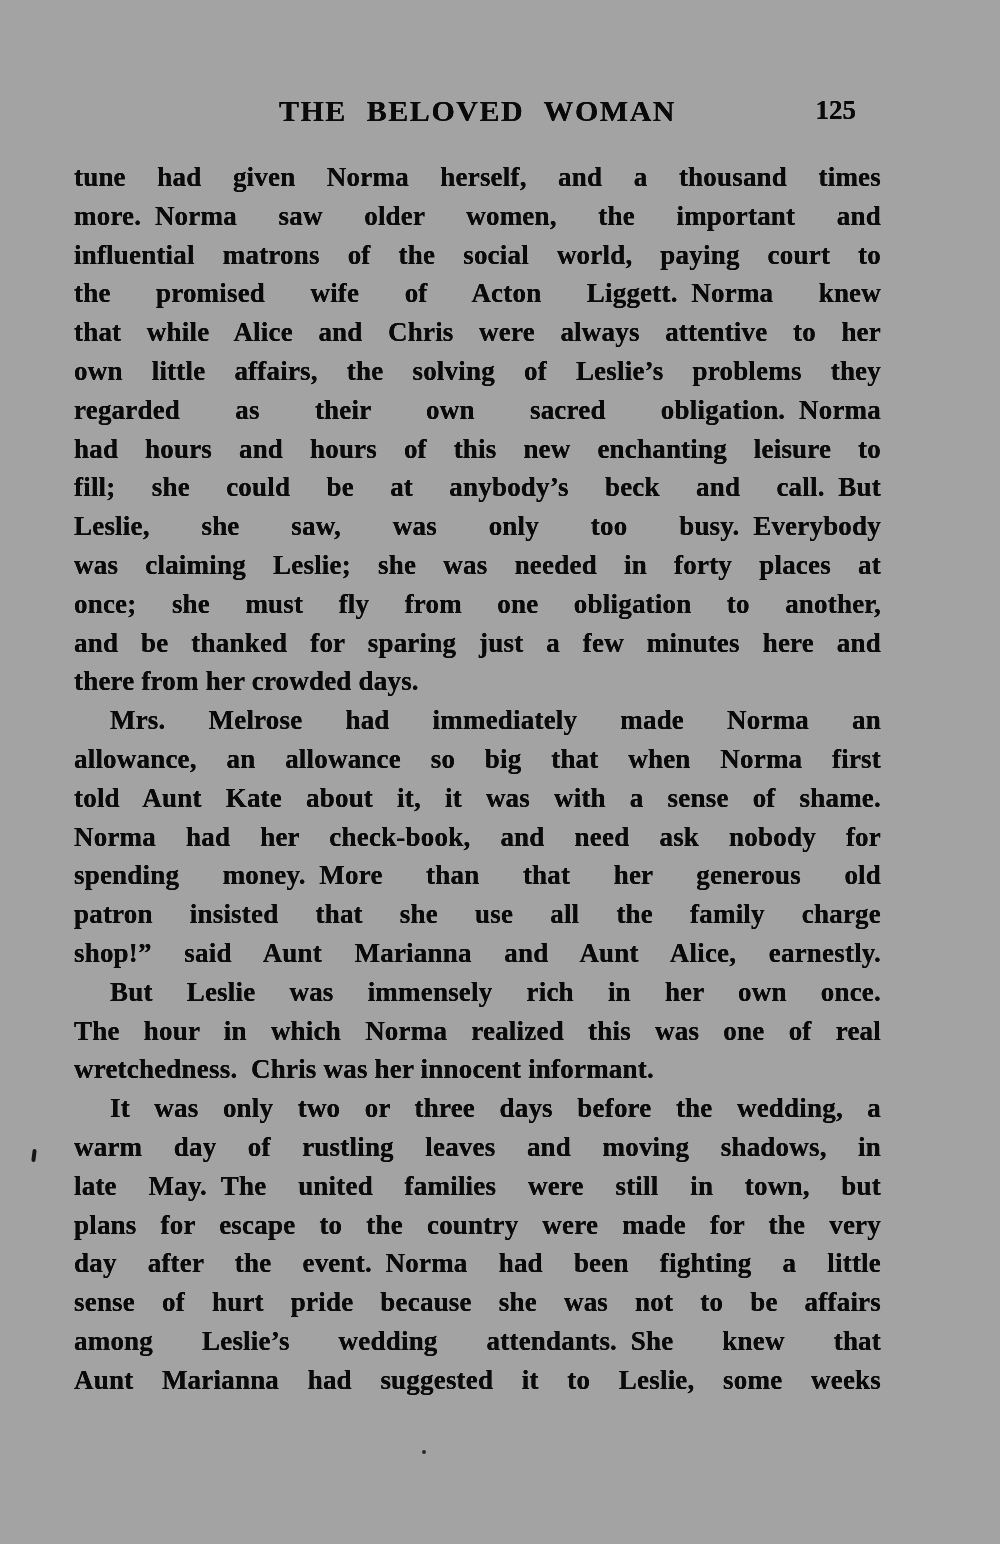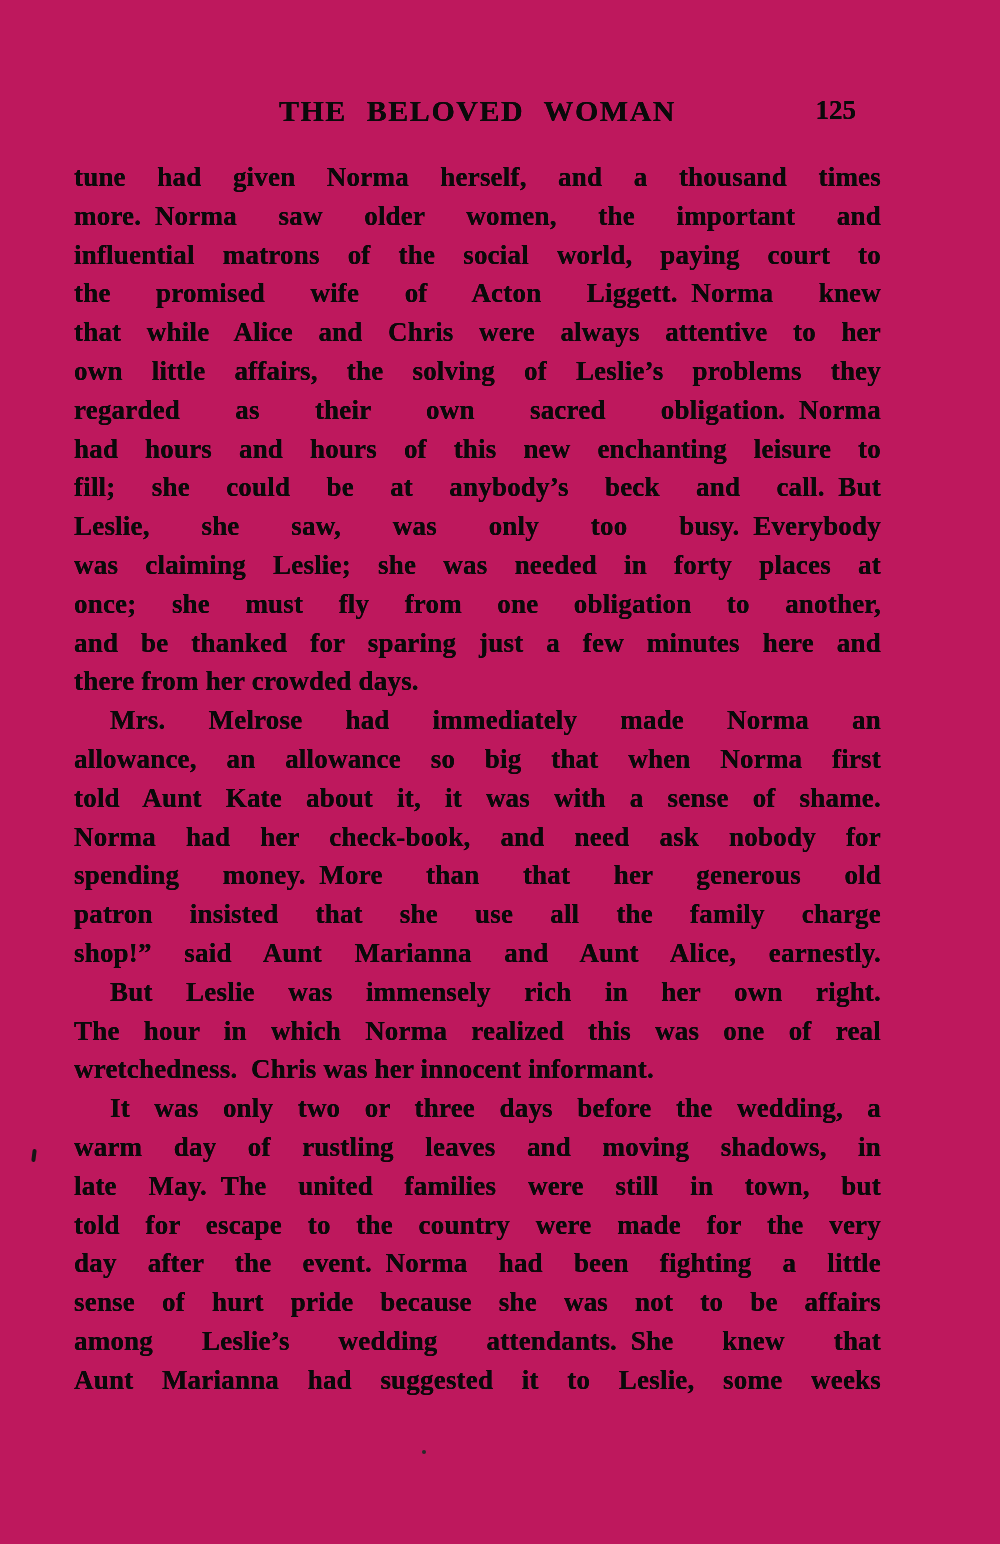--- a/index.html
+++ b/index.html
@@ -1,21 +1,21 @@
 <!DOCTYPE html>
 <html><head>
 <meta charset="utf-8">
 <style>
   html, body { margin: 0; padding: 0; }
   body { background: #e8e8e8; }
   .page {
     position: relative;
     width: 1000px;
     height: 1544px;
-    background: #be185d;
+    background: #a3a3a3;
     overflow: hidden;
     font-family: "Liberation Serif", "DejaVu Serif", serif;
     color: #0a0a0a;
   }
   .page-header {
     position: absolute;
     left: 74px;
     top: 94px;
     width: 807px;
     height: 36px;
@@ -101,29 +101,29 @@
       <div class="paragraph">
         <div class="line indent">Mrs. Melrose had immediately made Norma an</div>
         <div class="line">allowance, an allowance so big that when Norma first</div>
         <div class="line">told Aunt Kate about it, it was with a sense of shame.</div>
         <div class="line">Norma had her check-book, and need ask nobody for</div>
         <div class="line">spending money. More than that her generous old</div>
         <div class="line">patron insisted that she use all the family charge</div>
         <div class="line">shop!” said Aunt Marianna and Aunt Alice, earnestly.</div>
       </div>
       <div class="paragraph">
-        <div class="line indent">But Leslie was immensely rich in her own right.</div>
+        <div class="line indent">But Leslie was immensely rich in her own once.</div>
         <div class="line">The hour in which Norma realized this was one of real</div>
         <div class="line last">wretchedness. Chris was her innocent informant.</div>
       </div>
       <div class="paragraph">
         <div class="line indent">It was only two or three days before the wedding, a</div>
         <div class="line">warm day of rustling leaves and moving shadows, in</div>
         <div class="line">late May. The united families were still in town, but</div>
-        <div class="line">told for escape to the country were made for the very</div>
+        <div class="line">plans for escape to the country were made for the very</div>
         <div class="line">day after the event. Norma had been fighting a little</div>
         <div class="line">sense of hurt pride because she was not to be affairs</div>
         <div class="line">among Leslie’s wedding attendants. She knew that</div>
         <div class="line">Aunt Marianna had suggested it to Leslie, some weeks</div>
       </div>
     </div>
 
   <div class="artifact tick"></div>
   <div class="artifact dot"></div>
 </div>

